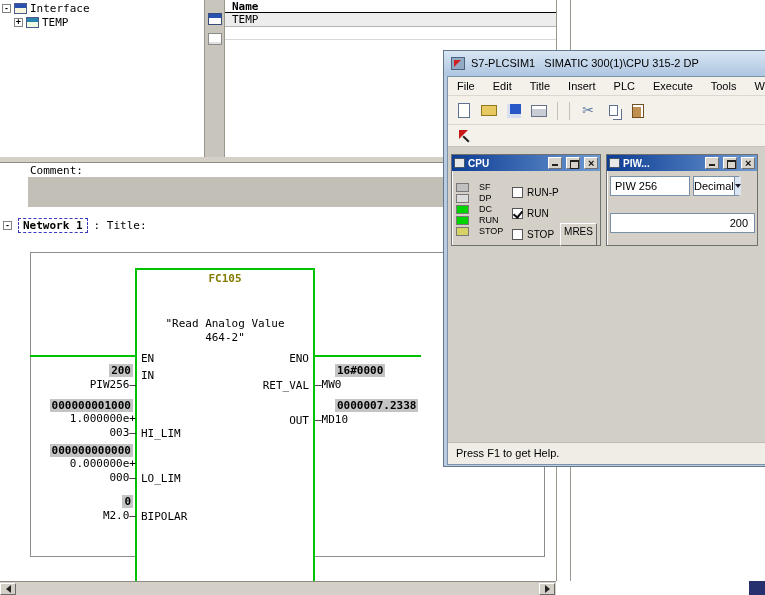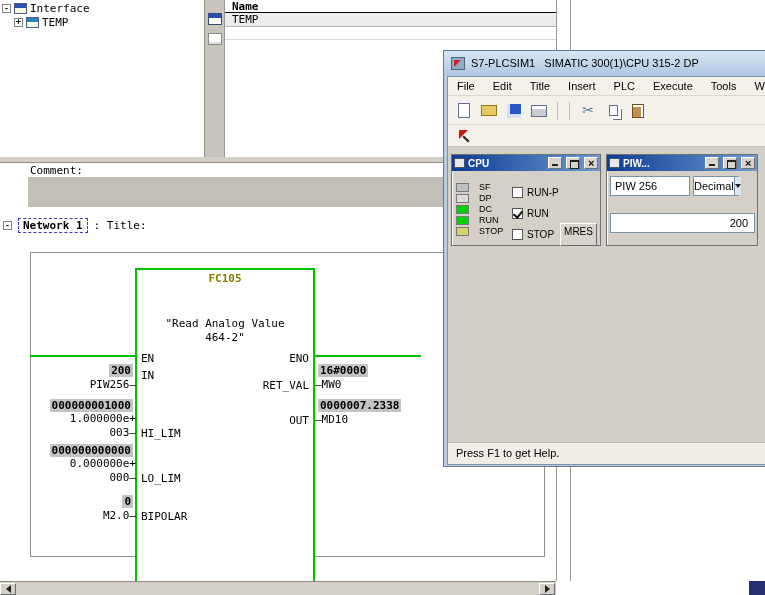--- a/index.html
+++ b/index.html
@@ -37,21 +37,21 @@
 .hline{height:2px;background:#00c200}
 .fc-block{left:135px;top:268px;width:180px;height:318px;border:2px solid #00c200;background:#fff}
 .bt{position:absolute;width:100%;text-align:center;white-space:pre}
 .olive{color:#857c00}
 .pin{position:absolute;white-space:pre}
 .pin.l{left:4px}
 .pin.rr{right:4px}
 .lt{left:30px;width:106px;text-align:right;white-space:pre}
 .lt.v{padding-right:3px}
 .rt{left:315px;width:118px;white-space:pre}
-.rt .val{margin-left:3px}
+.rt .val{margin-left:20px}
 .val{background:#c4c4c4;font-weight:bold;padding:0 2px;display:inline-block}
 
 
 .vline{width:1px;background:#9a968e}
 .hsb{left:0;top:581px;width:556px;height:14px;background:#d4d0c8;border-top:1px solid #8e8a82}
 .sb-btn{position:absolute;top:1px;width:16px;height:12px;background:#d4d0c8;
   border:1px solid;border-color:#fff #6a6a6a #6a6a6a #fff;display:flex;align-items:center;justify-content:center}
 .tri-l{width:0;height:0;border-right:5px solid #222;border-top:4px solid transparent;border-bottom:4px solid transparent}
 .tri-r{width:0;height:0;border-left:5px solid #222;border-top:4px solid transparent;border-bottom:4px solid transparent}
 .tri-d{width:0;height:0;border-top:4px solid #223;border-left:3px solid transparent;border-right:3px solid transparent}

